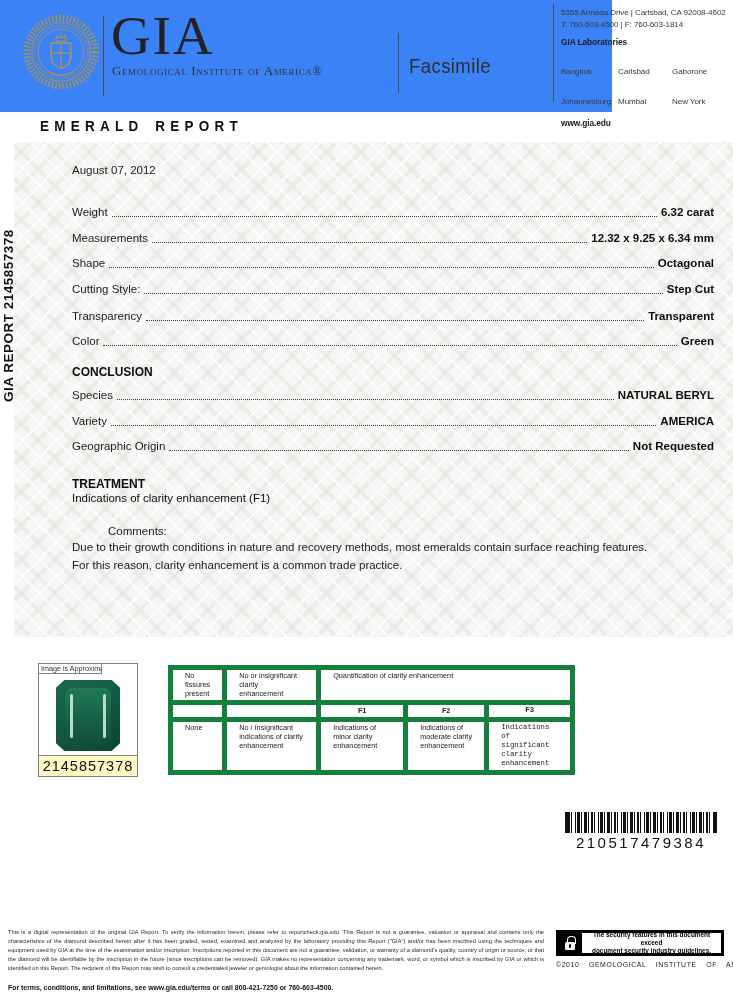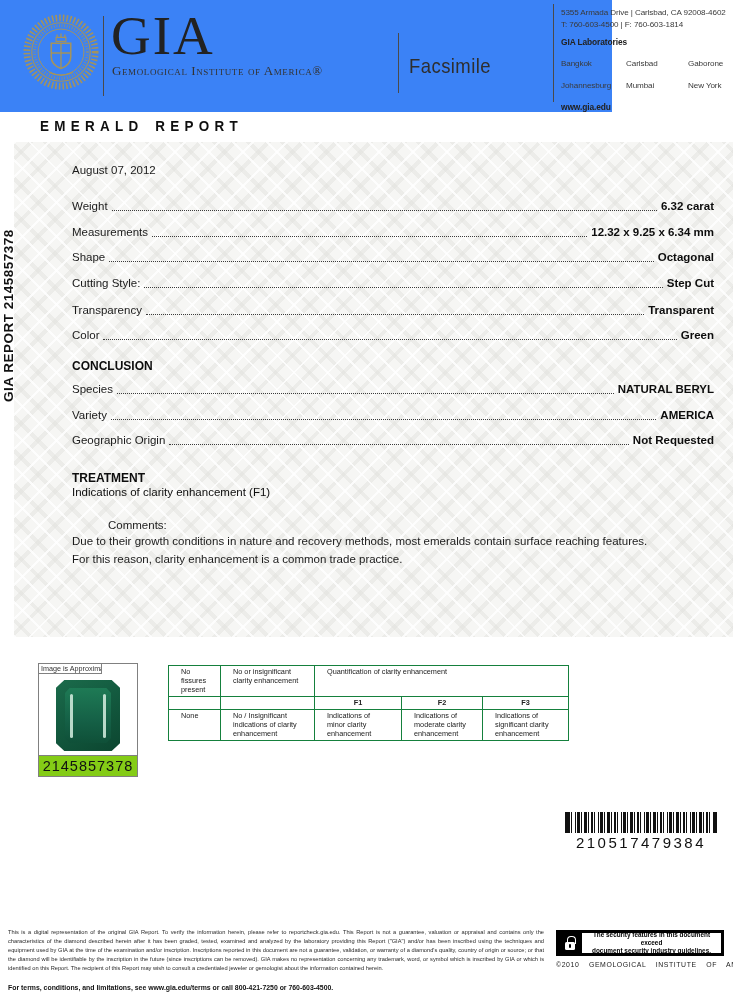--- a/index.html
+++ b/index.html
@@ -26,21 +26,21 @@
     font-family:"Liberation Serif", serif; font-size:13px; letter-spacing:0.6px;
     font-variant:small-caps; color:#333;
   }
   .facsimile {
     position:absolute; left:409px; top:54px;
     font-size:21px; font-weight:300; color:#2e2e2e;
     transform:scaleX(.88); transform-origin:left center; letter-spacing:0.5px;
   }
   .contact { position:absolute; left:561px; top:7px; width:172px; font-size:8.1px; line-height:12px; color:#3a3a3a; letter-spacing:-0.1px; }
   .contact .bold { font-weight:bold; color:#222; }
-  .labs-grid { display:grid; grid-template-columns:57px 54px auto; margin-top:10px;gap:8px; }
+  .labs-grid { display:grid; grid-template-columns:57px 54px auto; margin-top:18px; }
   .contact .labs-title { margin-top:5px; font-size:8.4px; }
   .contact .site { margin-top:9px; font-size:8.4px; }
 
   
   .report-title {
     position:absolute; left:40px; top:118px;
     font-size:14px; font-weight:bold; letter-spacing:5.5px; word-spacing:3px; color:#0f0f0f;
     transform:scaleX(.96); transform-origin:left center;
   }
 
@@ -54,21 +54,21 @@
       repeating-linear-gradient(45deg,  transparent 0 10px, rgba(224,224,220,.45) 10px 14px, transparent 14px 24px),
       repeating-linear-gradient(135deg, transparent 0 10px, rgba(224,224,220,.45) 10px 14px, transparent 14px 24px);
   }
   .paper-inner { padding:22px 19px 0 58px; }
   .side-label {
     position:absolute; left:1px; top:188px; height:255px; width:17px;
     writing-mode:vertical-rl; transform:rotate(180deg);
     font-size:13.5px; font-weight:bold; letter-spacing:0.5px; color:#111;
     text-align:center; white-space:nowrap;
   }
-  .date-line { font-size:11.5px; margin-bottom:24px; color:#1a1a1a; }
+  .date-line { font-size:11.5px; margin-bottom:30px; color:#1a1a1a; }
   .spec-row { display:flex; align-items:flex-end; font-size:11.5px; line-height:13px; margin-bottom:12.5px; color:#1a1a1a; }
   .spec-label { white-space:nowrap; }
   .spec-value { white-space:nowrap; font-weight:bold; color:#0d0d0d; }
   .leader { flex:1; margin:0 4px; border-bottom:1.6px dotted #3c3c3c; height:1px; margin-bottom:2px; }
   .section-heading { font-size:12px; font-weight:bold; color:#0d0d0d; margin:17px 0 10px; }
   .treatment-heading { margin-top:24px; margin-bottom:1px; }
   .treatment-text { font-size:11.5px; font-weight:normal; color:#0d0d0d; }
   .comments-label { font-size:11.5px; margin-top:21px; margin-bottom:1px;margin-left:36px; }
   .comment-line { font-size:11.5px; line-height:18px; color:#1a1a1a; }
 
@@ -88,31 +88,31 @@
   .emerald .table-facet {
     position:absolute; left:9px; top:8px; right:9px; bottom:8px;
     clip-path:polygon(10% 0,90% 0,100% 9%,100% 91%,90% 100%,10% 100%,0 91%,0 9%);
     background:linear-gradient(180deg,#1e7a55 0%,#156046 60%,#0f5038 100%);
   }
   .emerald .streak { position:absolute; top:14px; width:3px; height:44px; background:rgba(214,238,224,.85); border-radius:2px; }
   .emerald .streak.left { left:14px; }
   .emerald .streak.right { right:14px; }
   .photo-number {
     position:absolute; left:0; bottom:0; width:98px; height:21px; border-top:1px solid #808080;
-    text-align:center; font-size:14.5px; line-height:20px; letter-spacing:1px; color:#111; background:#84cc16;
+    text-align:center; font-size:14.5px; line-height:20px; letter-spacing:1px; color:#111; background:#fef9c3;
   }
 
   
   .clarity-table { position:absolute; left:168px; top:665px; border-collapse:collapse; table-layout:fixed; }
   .clarity-table td {
-    border:1px solid #15803d; font-size:7.3px; line-height:9px;
+    border:5px solid #15803d; font-size:7.3px; line-height:9px;
     padding:1px 12px 2px; vertical-align:top; color:#222; background:transparent;
   }
   .clarity-table .c1 { width:52px; } .clarity-table .c2 { width:94px; }
-  .clarity-table .c3 { width:87px; } .clarity-table .c4 { width:81px; } .clarity-table .c5 { width:86px; }
+  .clarity-table .c3 { width:87px; } .clarity-table .c4 { width:81px; } .clarity-table .c5 { width:86px;font-family:Liberation Mono, monospace; }
   .clarity-table .fcell { font-weight:bold;text-align:center; }
   .clarity-table tr.r1 td { height:21px; }
   .clarity-table tr.r2 td { height:11px; }
   .clarity-table tr.r3 td { height:31px; }
 
   
   .barcode {
     position:absolute; left:565px; top:812px; width:152px; height:21px;
     border-left:3px solid #111; border-right:3px solid #111;
     background:repeating-linear-gradient(90deg,

